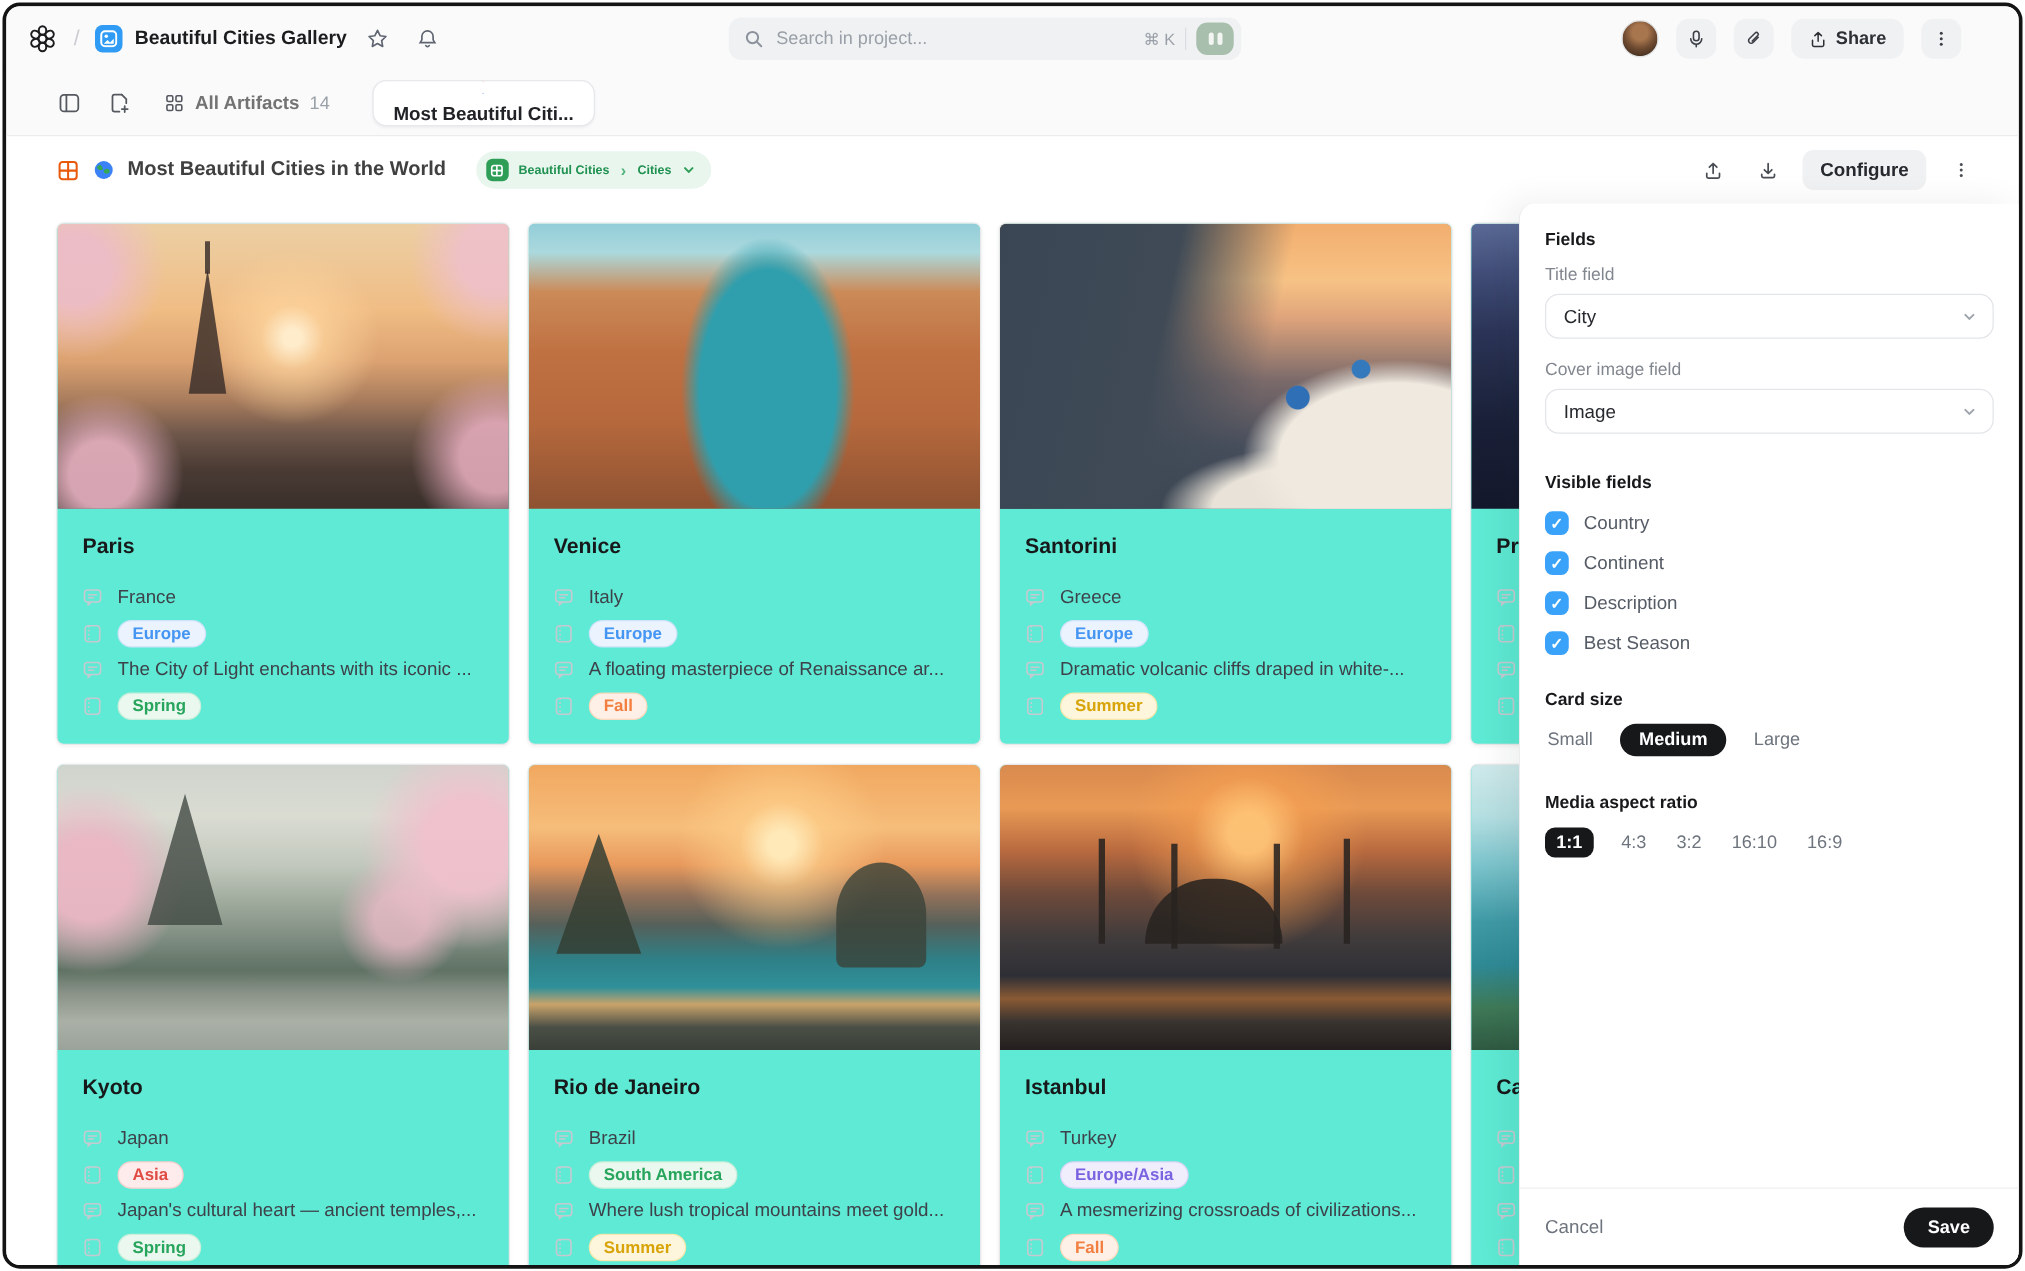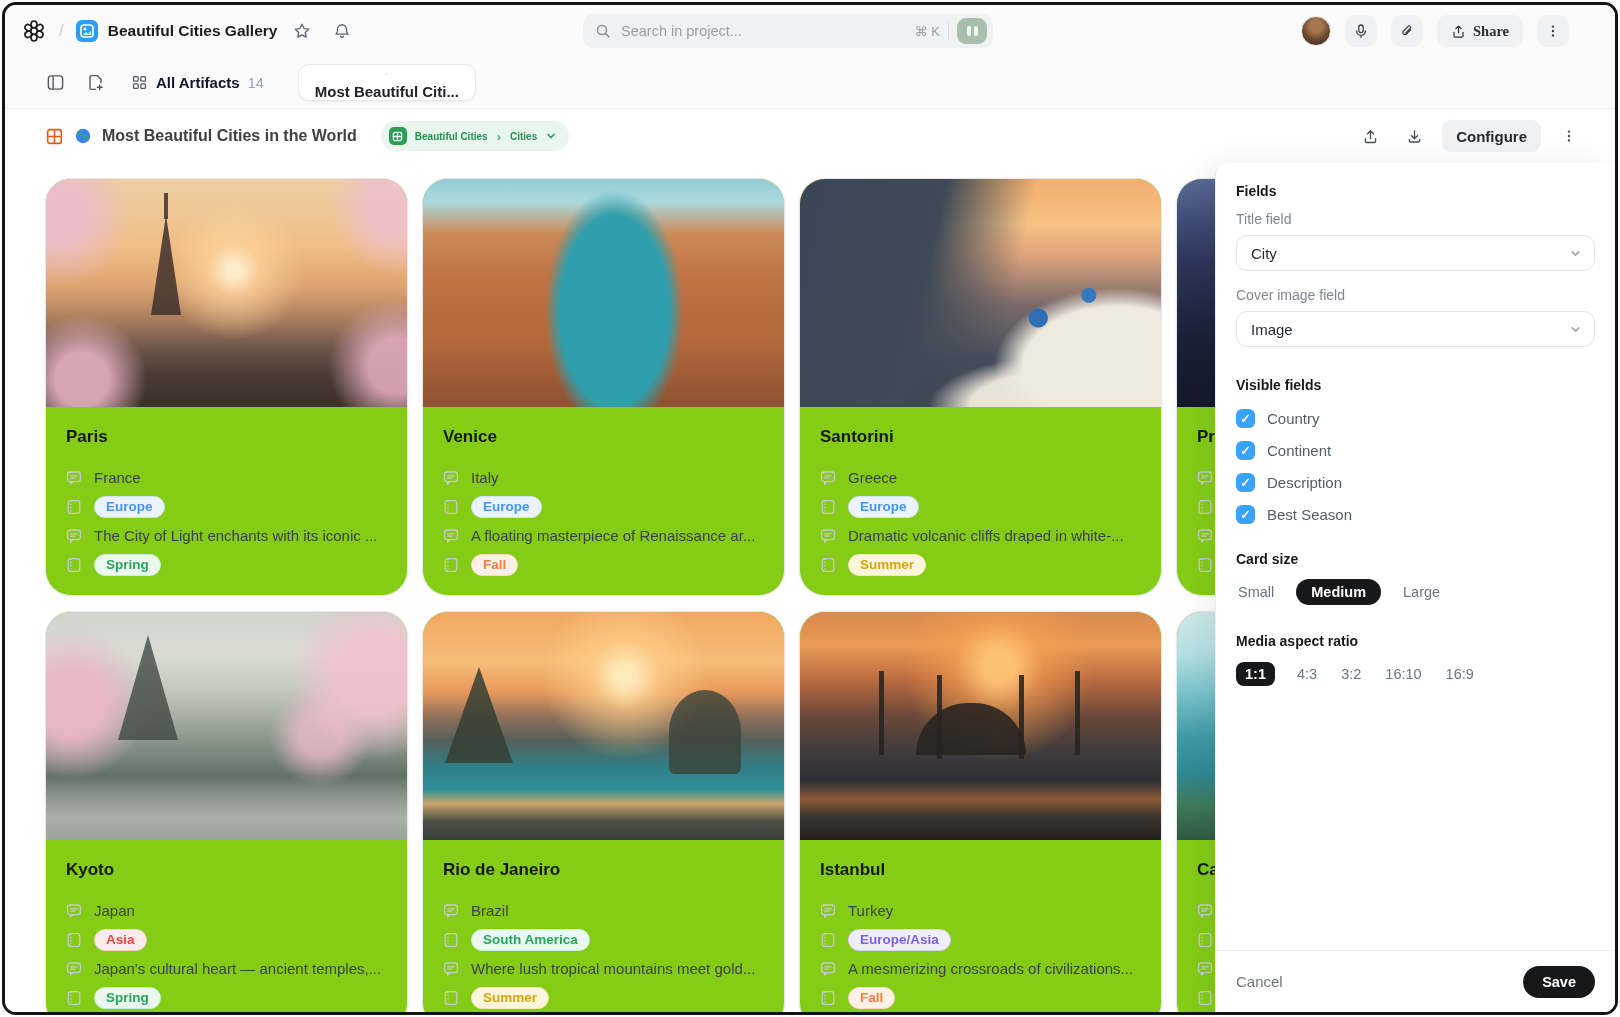--- a/index.html
+++ b/index.html
@@ -16,50 +16,50 @@
   .app-icon{width:22px;height:22px;border-radius:6px;background:#2f9bf5;display:flex;align-items:center;justify-content:center;}
   .workspace-title{font-size:15.5px;font-weight:700;color:#1b1c1e;white-space:nowrap;}
   .tb-iconbtn{width:30px;height:30px;display:flex;align-items:center;justify-content:center;border-radius:8px;color:#5f6570;}
   .searchbar{position:absolute;left:578px;top:9px;width:410px;height:34px;background:#f0f1f3;border-radius:10px;display:flex;align-items:center;padding:0 6px 0 12px;gap:8px;}
   .searchbar input{flex:1;border:0;background:transparent;outline:none;font-size:14.5px;color:#33363b;font-family:inherit;}
   .searchbar input::placeholder{color:#9aa0a8;}
   .search-shortcut{font-size:13px;color:#9aa0a8;white-space:nowrap;}
   .search-divider{width:1px;height:18px;background:#dcdee2;}
   .assistant-chip{width:30px;height:26px;border-radius:9px;background:#a9bfae;display:flex;align-items:center;justify-content:center;gap:3px;}
   .assistant-chip i{width:4px;height:10px;border-radius:3px;background:#f2f5f1;}
-  .tb-right{margin-left:auto;display:flex;align-items:center;gap:14px;font-family:Liberation Serif, serif;}
+  .tb-right{margin-left:auto;display:flex;align-items:center;gap:14px;}
   .avatar{width:30px;height:30px;border-radius:50%;background:radial-gradient(circle at 50% 32%,#a8764e 0 26%,#6e4a31 55%,#2e2218 100%);border:1px solid #e3e4e6;}
   .pillbtn{height:32px;background:#f0f1f3;border-radius:10px;display:flex;align-items:center;justify-content:center;color:#3c4047;}
   .pillbtn.square{width:32px;}
   .share-btn{padding:0 14px;gap:7px;font-size:14.5px;font-weight:600;color:#2c2f34;}
 
   
   .tabbar{height:51px;flex:0 0 51px;display:flex;align-items:center;gap:8px;padding:0 16px 0 34px;background:#fafafa;}
   .tab-icon{width:32px;height:32px;display:flex;align-items:center;justify-content:center;border-radius:8px;color:#55595f;}
   .tab-allartifacts{display:flex;align-items:center;gap:8px;padding:0 12px;height:36px;border-radius:10px;color:#3c4047;}
-  .tab-allartifacts .lbl{font-size:15px;font-weight:600;color:#0f172a;}
+  .tab-allartifacts .lbl{font-size:15px;font-weight:600;color:#737373;}
   .tab-allartifacts .cnt{font-size:14.5px;color:#9aa0a8;}
   .tab-active{display:flex;align-items:center;gap:8px;height:37px;padding:0 16px;background:#fff;border:1px solid #e7e8eb;border-radius:11px;box-shadow:0 1px 2px rgba(0,0,0,.05);margin-left:14px;flex-direction:column;}
   .tab-active .lbl{font-size:15px;font-weight:600;color:#202226;white-space:nowrap;}
 
   
   .content{flex:1;background:#fff;border-top:1px solid #ececee;position:relative;overflow:hidden;}
   .page-header{height:54px;display:flex;align-items:center;padding:0 30px 0 40px;gap:10px;}
   .page-title{font-size:16px;font-weight:700;color:#404040;white-space:nowrap;}
   .crumb-pill{display:flex;align-items:center;gap:8px;height:30px;padding:0 12px 0 8px;border-radius:15px;background:#e9f6ee;margin-left:14px;}
   .crumb-db-icon{width:18px;height:18px;border-radius:5px;background:#2e9e57;display:flex;align-items:center;justify-content:center;}
   .crumb-pill .t{font-size:10px;font-weight:700;color:#1f9150;}
   .crumb-sep{color:#55b27c;font-size:13px;font-weight:700;margin:0 1px;}
   .hdr-actions{margin-left:auto;display:flex;align-items:center;gap:12px;}
   .hdr-iconbtn{width:32px;height:32px;display:flex;align-items:center;justify-content:center;border-radius:8px;color:#494d54;}
   .configure-btn{height:32px;padding:0 14px;background:#f0f1f3;border-radius:9px;font-size:15px;font-weight:600;color:#26292e;display:flex;align-items:center;}
 
   
   .cards-grid{position:absolute;left:40px;top:69px;display:grid;grid-template-columns:repeat(4,363px);column-gap:14px;row-gap:15px;}
-  .card{background:#84cc16;border:1px solid #e7e8ea;border-radius:26px;box-shadow:0 1px 3px rgba(15,18,25,.05);overflow:hidden;}
+  .card{background:#5eead4;border:1px solid #e7e8ea;border-radius:6px;box-shadow:0 1px 3px rgba(15,18,25,.05);overflow:hidden;}
   .card-img{height:228px;position:relative;overflow:hidden;}
   .card-body{padding:14px 20px 16px;}
   .card-title{margin:6px 0 16px;font-size:17px;font-weight:700;color:#17181a;}
   .frow{display:flex;align-items:center;gap:12px;height:29px;}
   .ficon{flex:0 0 16px;color:#c6cad0;}
   .ftext{font-size:15px;color:#3d424a;white-space:nowrap;overflow:hidden;}
   .pill{display:inline-flex;align-items:center;height:22px;padding:0 11px;border-radius:999px;font-size:13.5px;font-weight:600;border:1px solid;}
   .pill-blue{background:#eaf3fe;border-color:#cfe4fc;color:#4595f3;}
   .pill-green{background:#eaf8f0;border-color:#cbeeda;color:#27a55c;}
   .pill-orange{background:#fef0e7;border-color:#fcd8bd;color:#f27e3f;}

